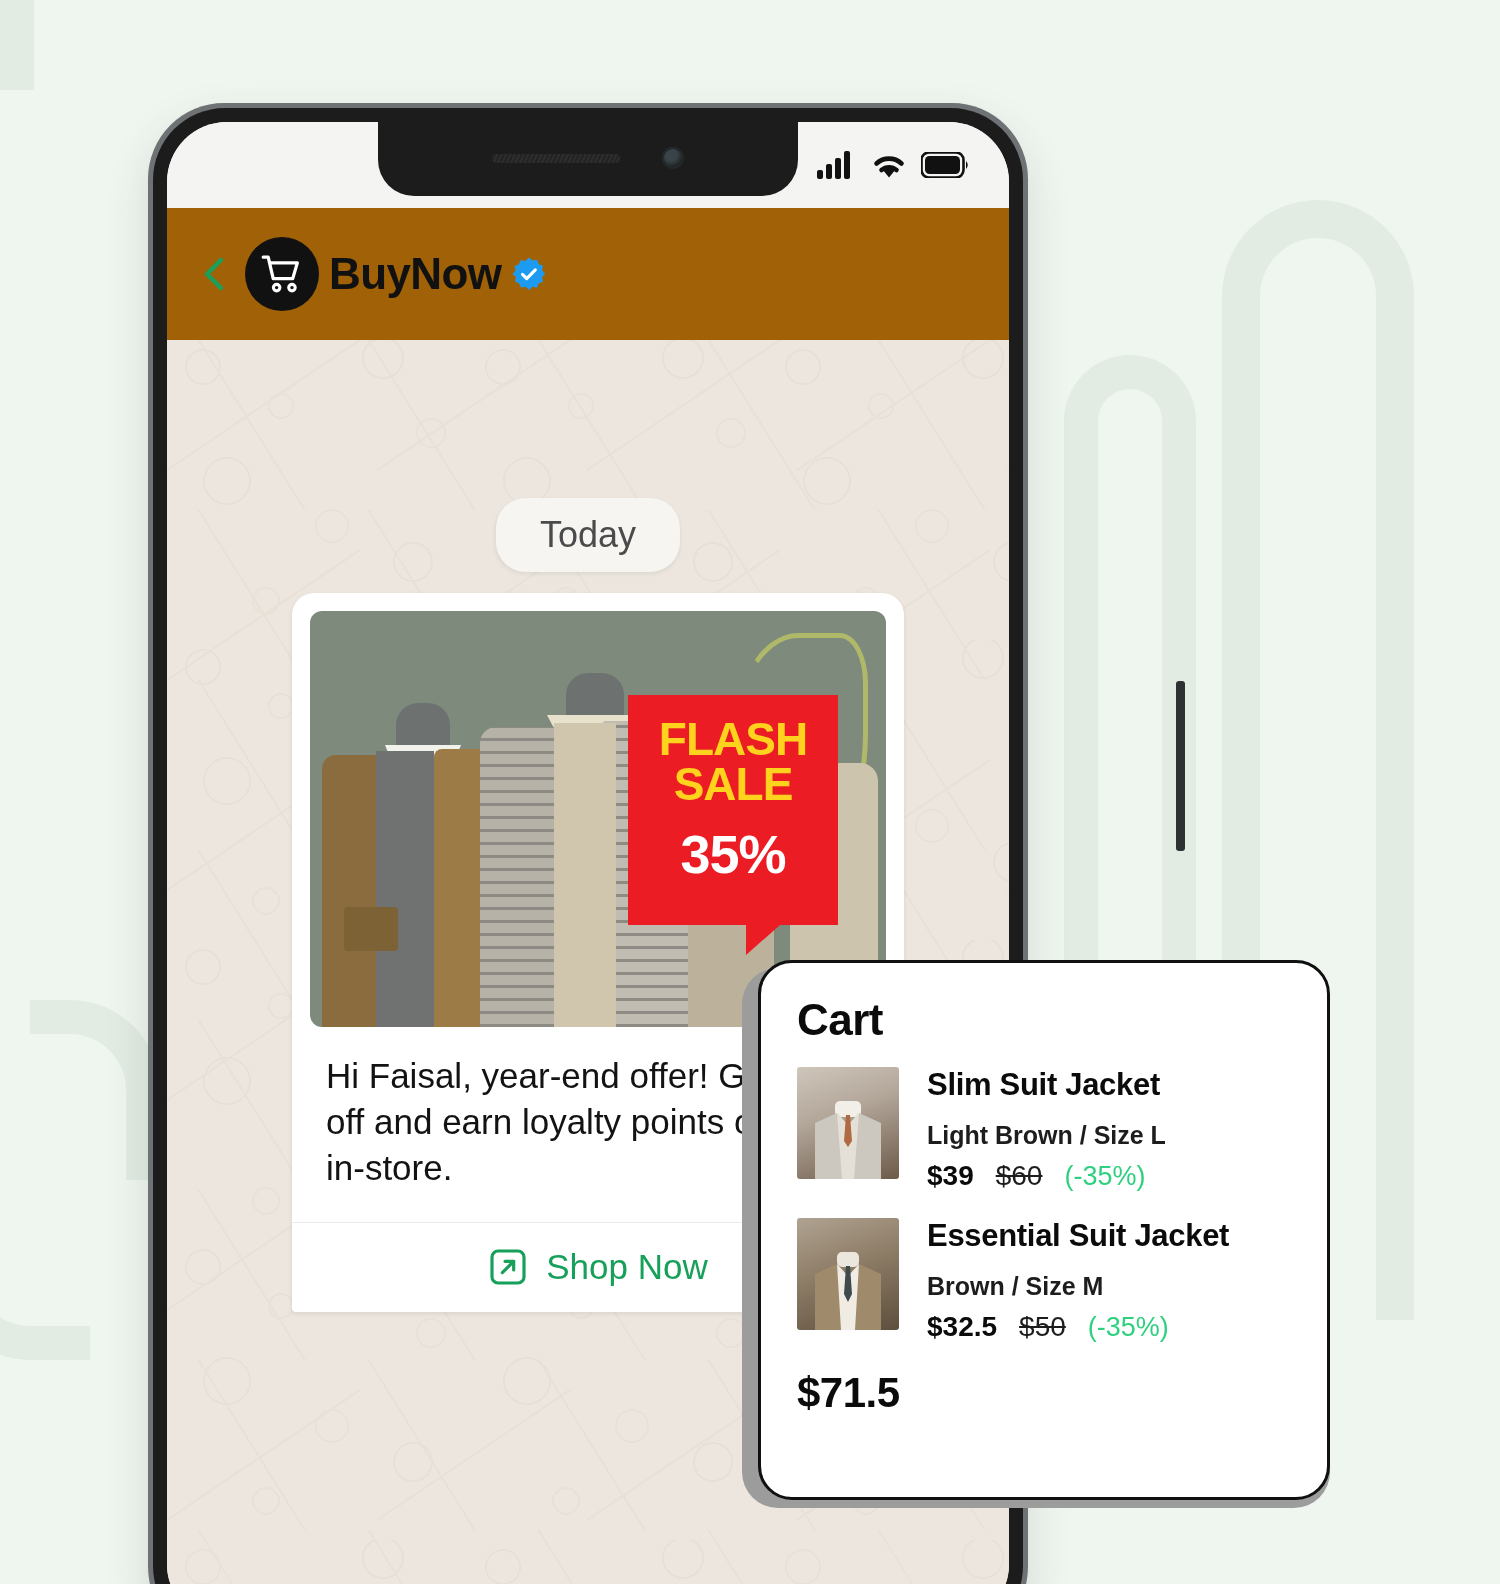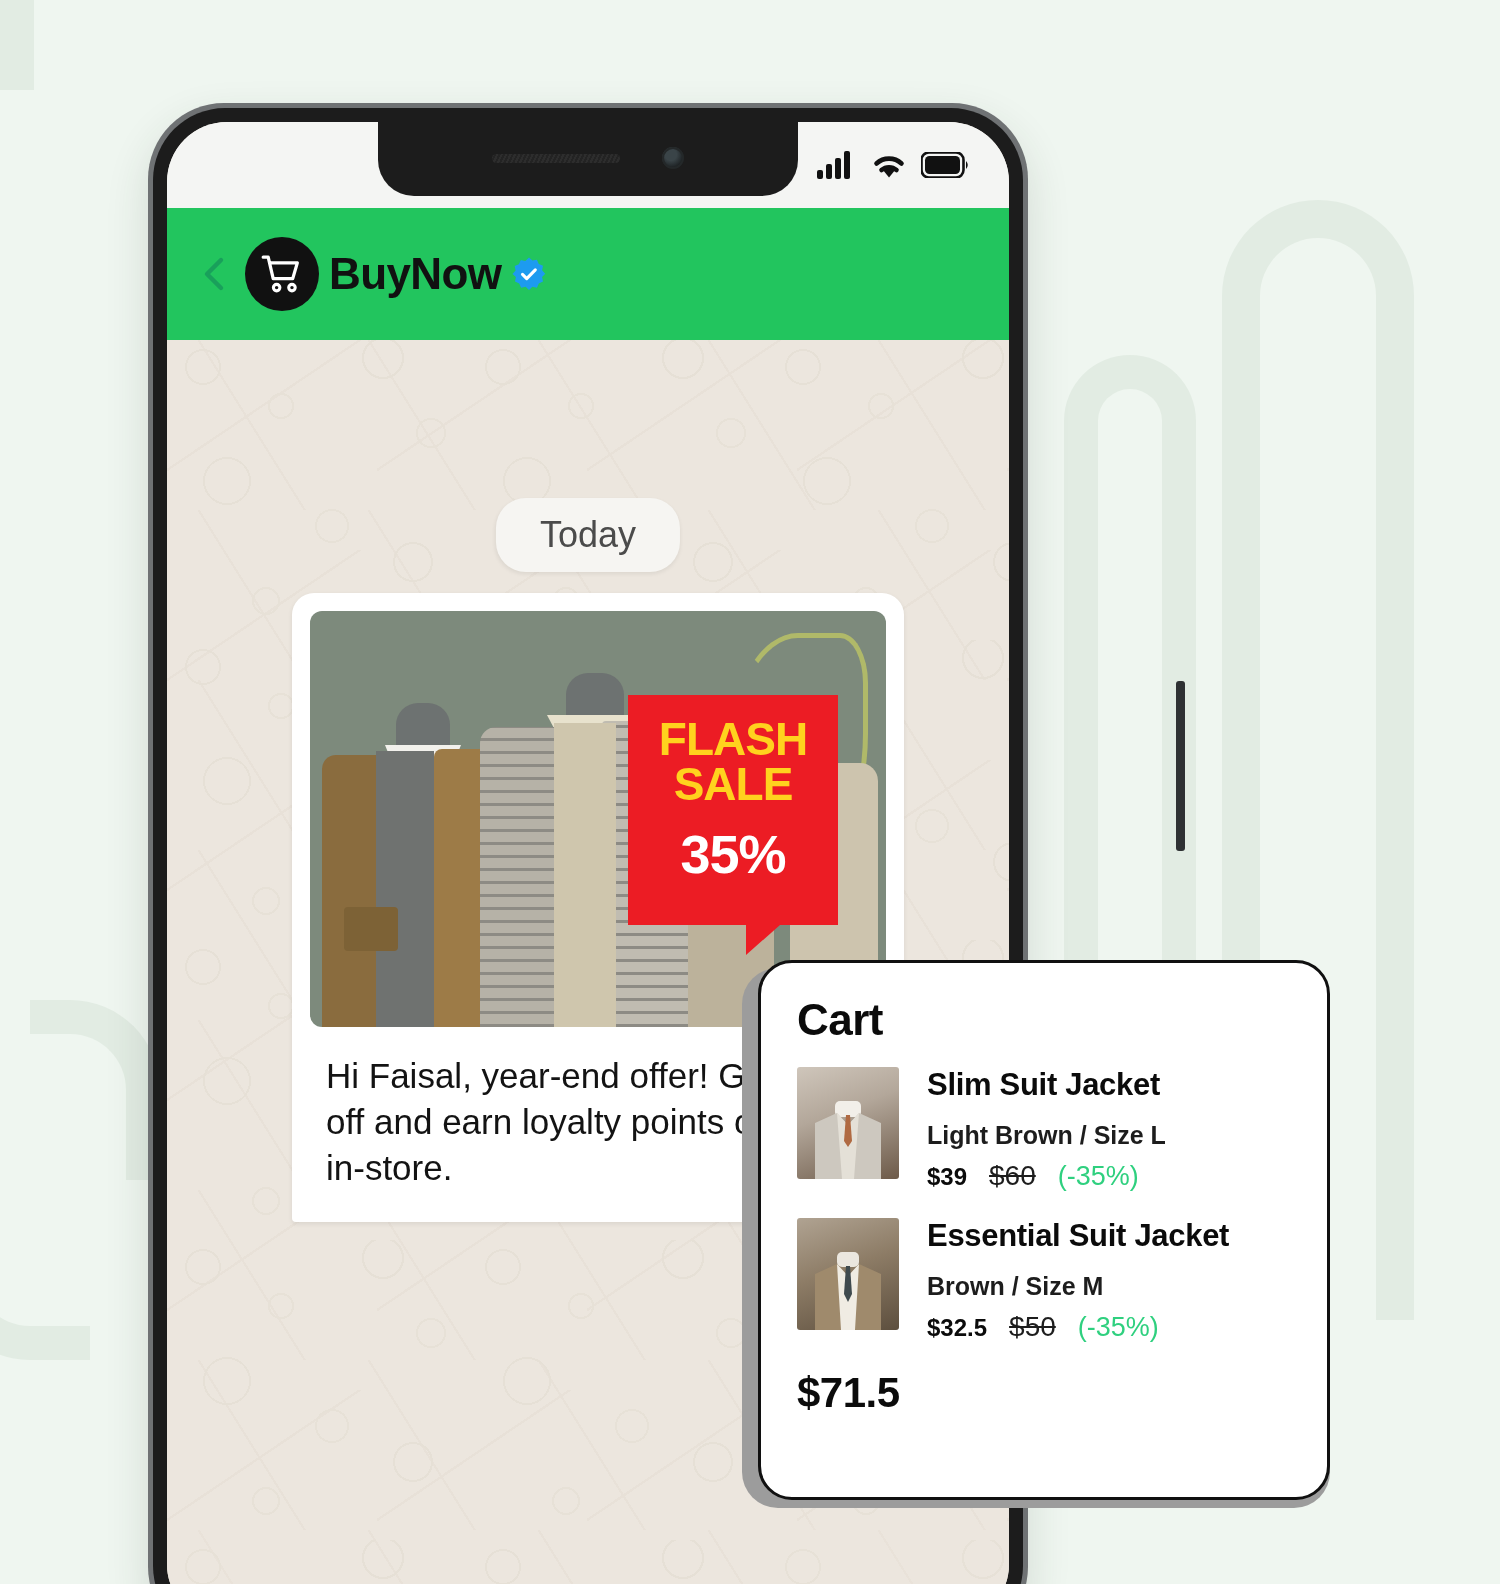--- a/index.html
+++ b/index.html
@@ -114,21 +114,21 @@
     padding-right: 40px;
     gap: 14px;
     z-index: 30;
   }
   .sb-icon { display: block; }
 
   
   #appbar {
     position: absolute; top: 86px; left: 0; right: 0;
     height: 132px;
-    background: #22c55e;
+    background: #a16207;
     display: flex; align-items: center;
     padding-left: 28px;
     gap: 10px;
     z-index: 25;
   }
   #back-chevron { width: 40px; height: 40px; flex: 0 0 auto; cursor: pointer; }
   #avatar {
     width: 74px; height: 74px; border-radius: 50%;
     background: #111;
     display: flex; align-items: center; justify-content: center;
@@ -304,21 +304,21 @@
   }
   .prod-variant {
     font-size: 25px; color: #1d1d1d;
     margin-top: 18px;
     font-weight: bold;
   }
   .price-line {
     display: flex; align-items: baseline; gap: 22px;
     margin-top: 10px;
   }
-  .price-new { font-size: 24px; font-weight: 700; color: #0b0b0b; }
+  .price-new { font-size: 28px; font-weight: 700; color: #0b0b0b; }
   .price-old { font-size: 28px; color: #1d1d1d; text-decoration: line-through; }
   .price-disc { font-size: 27px; color: #2fd07f; }
   #cart-footer {
     display: flex; align-items: center; gap: 36px;
     margin-top: 6px;
   }
   #cart-total { font-size: 42px; font-weight: 700; color: #0b0b0b; letter-spacing: -.5px; }
   #checkout-btn {
     flex: 1 1 auto;
     height: 76px;
@@ -441,20 +441,28 @@
 
               <div id="flash-banner">
                 <div class="flash-word">FLASH</div>
                 <div class="flash-word">SALE</div>
                 <div class="flash-pct">35%</div>
               </div>
             </div>
 
             <div id="promo-text">Hi Faisal, year-end offer! Get 35% off and earn loyalty points online or in-store.</div>
 
+            <div id="shop-now">
+              <svg width="40" height="40" viewBox="0 0 24 24">
+                <rect x="2.4" y="2.4" width="19.2" height="19.2" rx="3.6" fill="none" stroke="#17a05a" stroke-width="1.9"></rect>
+                <path d="M8.6 15.4 L15.4 8.6" stroke="#17a05a" stroke-width="1.9" stroke-linecap="round"></path>
+                <path d="M10.2 8.6 H15.4 V13.8" fill="none" stroke="#17a05a" stroke-width="1.9" stroke-linecap="round" stroke-linejoin="round"></path>
+              </svg>
+              <span id="shop-now-label">Shop Now</span>
+            </div>
 
           </div>
         </div>
 
       </div>
     </div>
   </div>
 
   <div id="cart-shadow"></div>
   <div id="cart-card">

